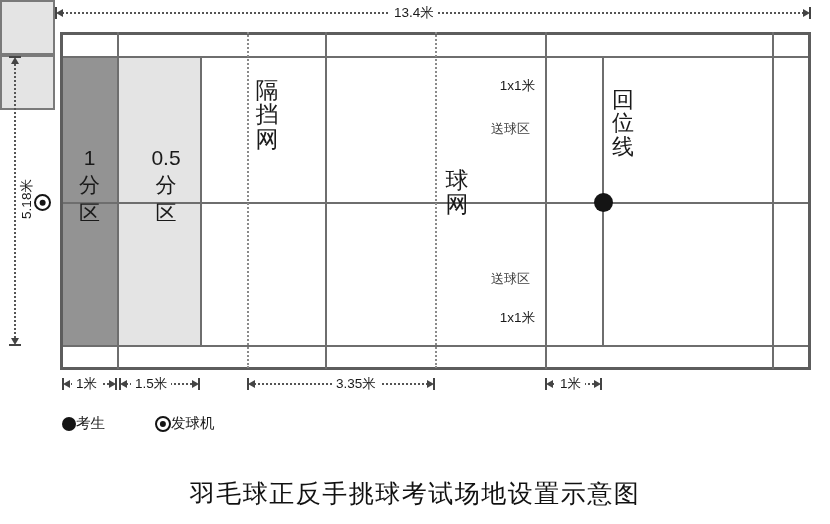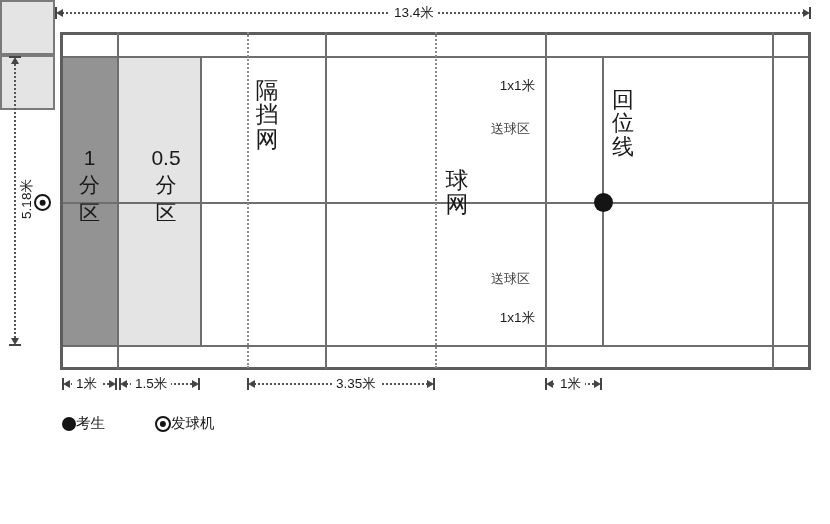--- a/index.html
+++ b/index.html
@@ -219,14 +219,15 @@
     <span class="lg-txt">考生</span>
   </div>
 
   <div class="legend" style="left:155px;top:414px;">
     <span class="dot-ring" style="position:relative;display:inline-block;width:16px;height:16px;">
       <span class="inner"></span>
     </span>
     <span class="lg-txt">发球机</span>
   </div>
 
+  <div class="caption" style="top:477px;">羽毛球正反手挑球考试场地设置示意图</div>
 
 </div>
 
 </body></html>

